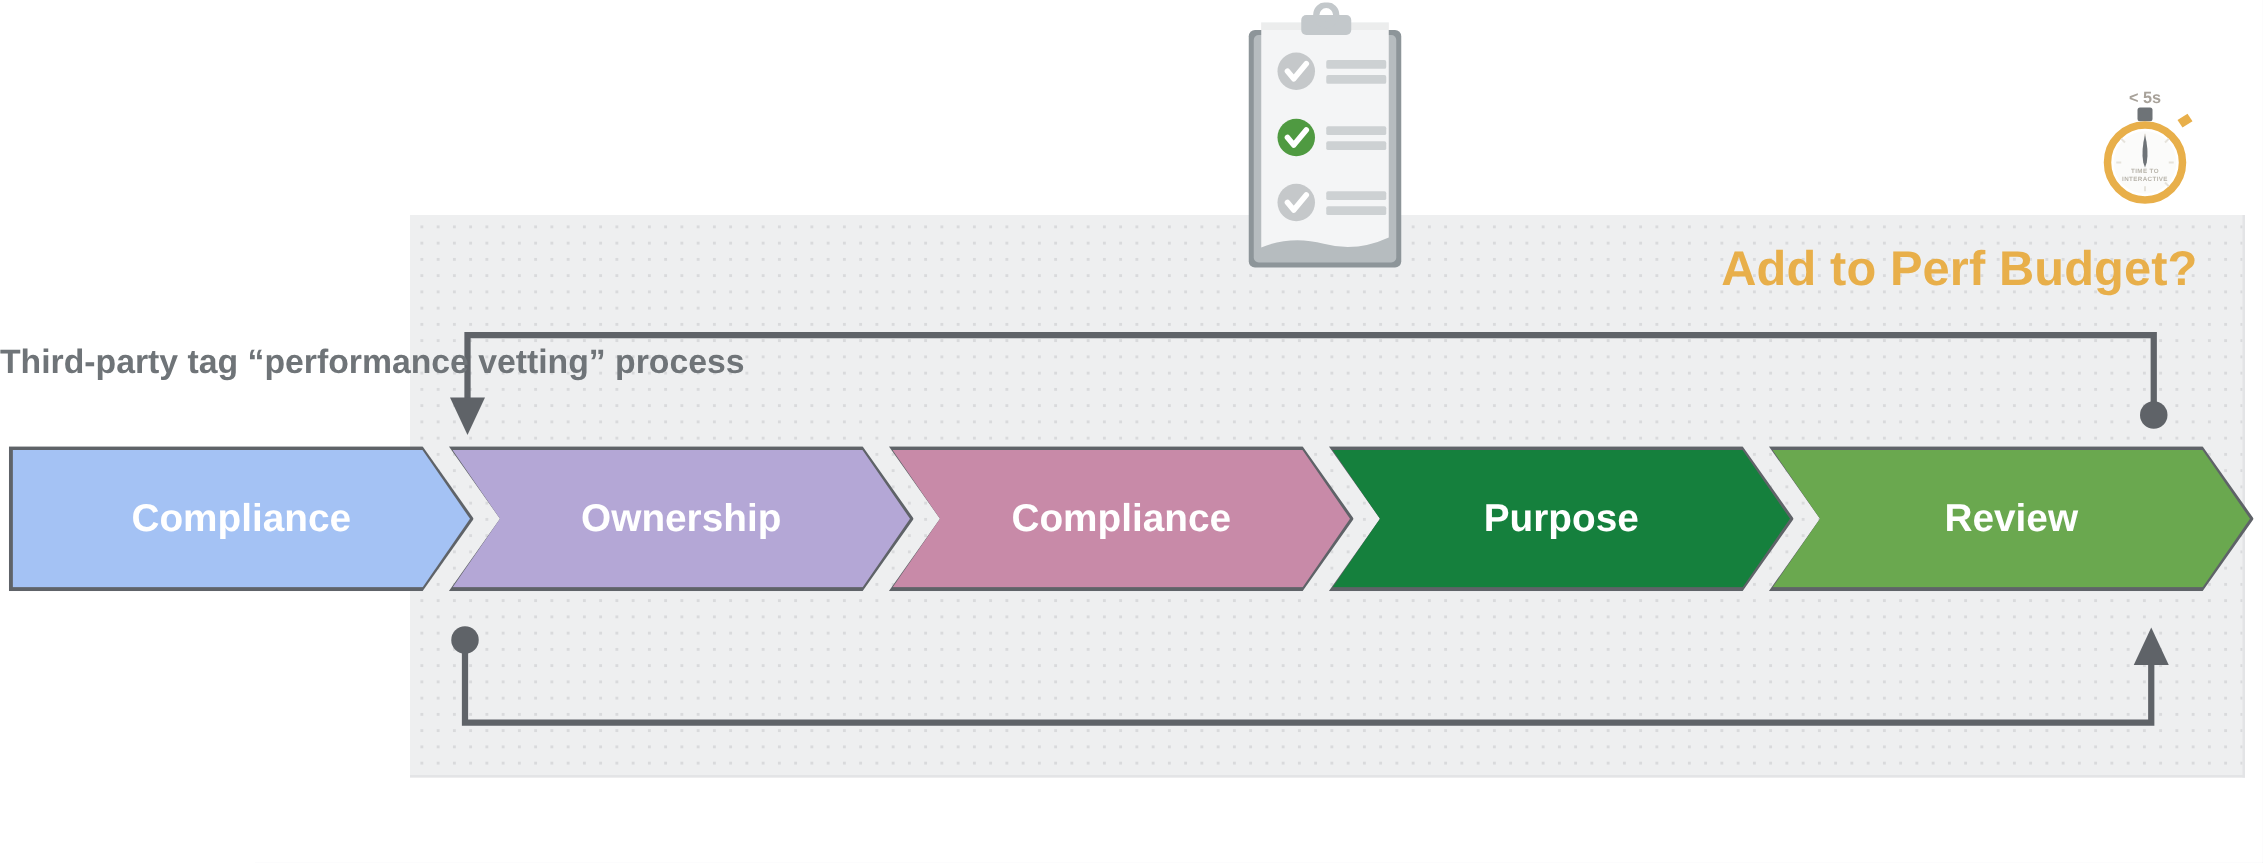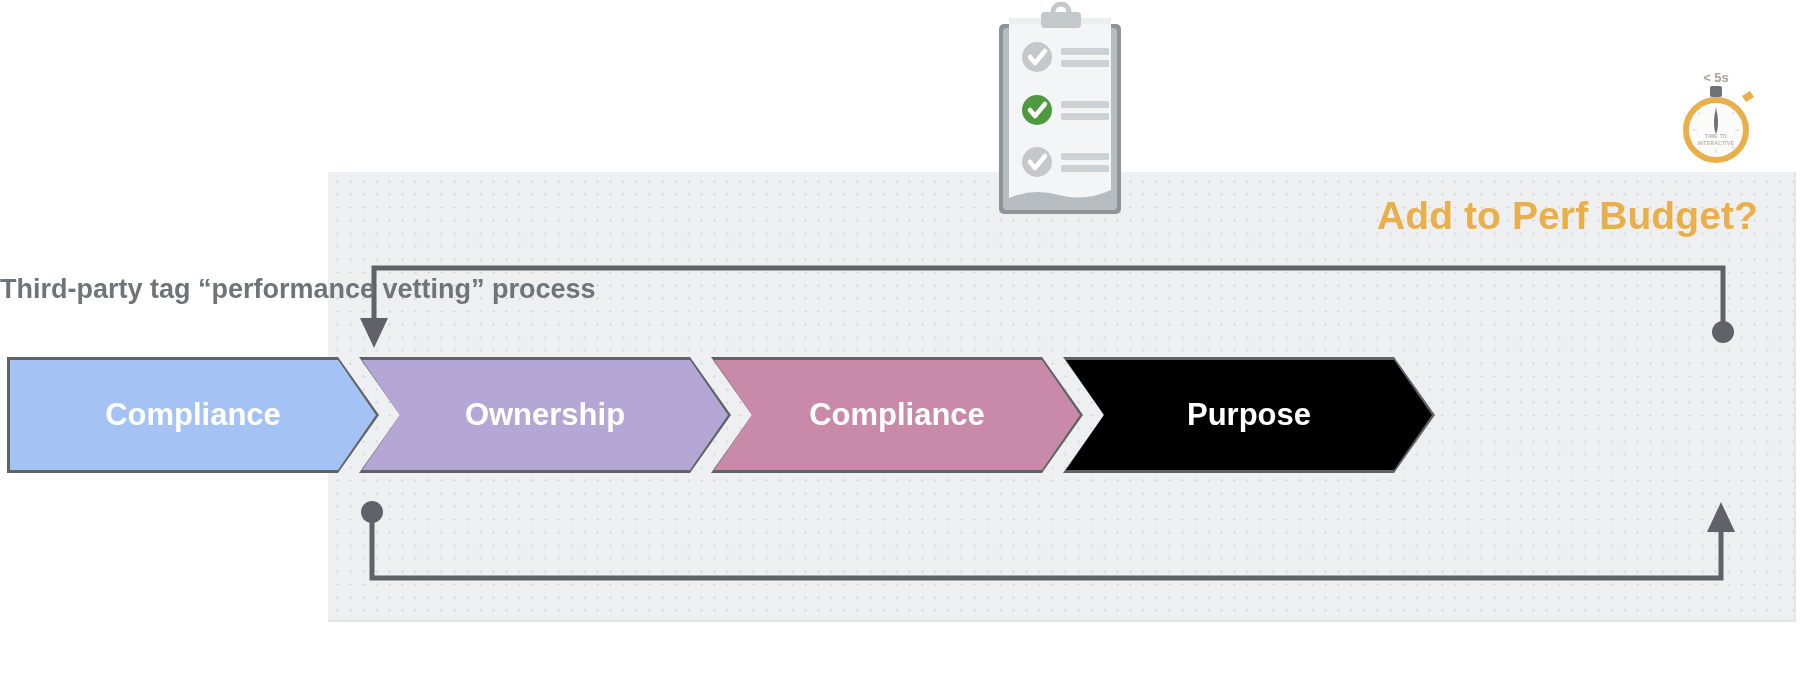--- a/index.html
+++ b/index.html
@@ -146,25 +146,31 @@
 
     <div class="chev-wrap" id="stage2" style="left: 714px; width: 366px;">
       <div class="chev-outline mid" style="background: rgb(95, 99, 104);"></div>
       <div class="chev-fill mid" style="background: rgb(200, 138, 168);">
         <span>Compliance</span>
       </div>
     </div>
 
     <div class="chev-wrap" id="stage3" style="left: 1066px; width: 366px;">
       <div class="chev-outline mid" style="background: rgb(95, 99, 104);"></div>
-      <div class="chev-fill mid" style="background: #000000;">
+      <div class="chev-fill mid" style="background: #15803d;">
         <span>Purpose</span>
       </div>
     </div>
 
+    <div class="chev-wrap" id="stage4" style="left: 1418px; width: 382px;">
+      <div class="chev-outline mid" style="background: rgb(95, 99, 104);"></div>
+      <div class="chev-fill mid" style="background: rgb(106, 168, 79);">
+        <span>Review</span>
+      </div>
+    </div>
 
   </div>
 
   <svg class="clipboard" width="150" height="225" viewBox="0 0 150 225">
 
     <rect x="14" y="22" width="122" height="190" rx="5" fill="#8d9599"></rect>
     <rect x="18" y="26" width="114" height="182" rx="4" fill="#b6bcbf"></rect>
 
     <path d="M 24 16 L 126 16 L 126 188 Q 100 200 74 193 Q 48 186 24 196 Z" fill="#f4f5f6"></path>
     <path d="M 24 16 L 126 16 L 126 22 L 24 22 Z" fill="#eceded"></path>

